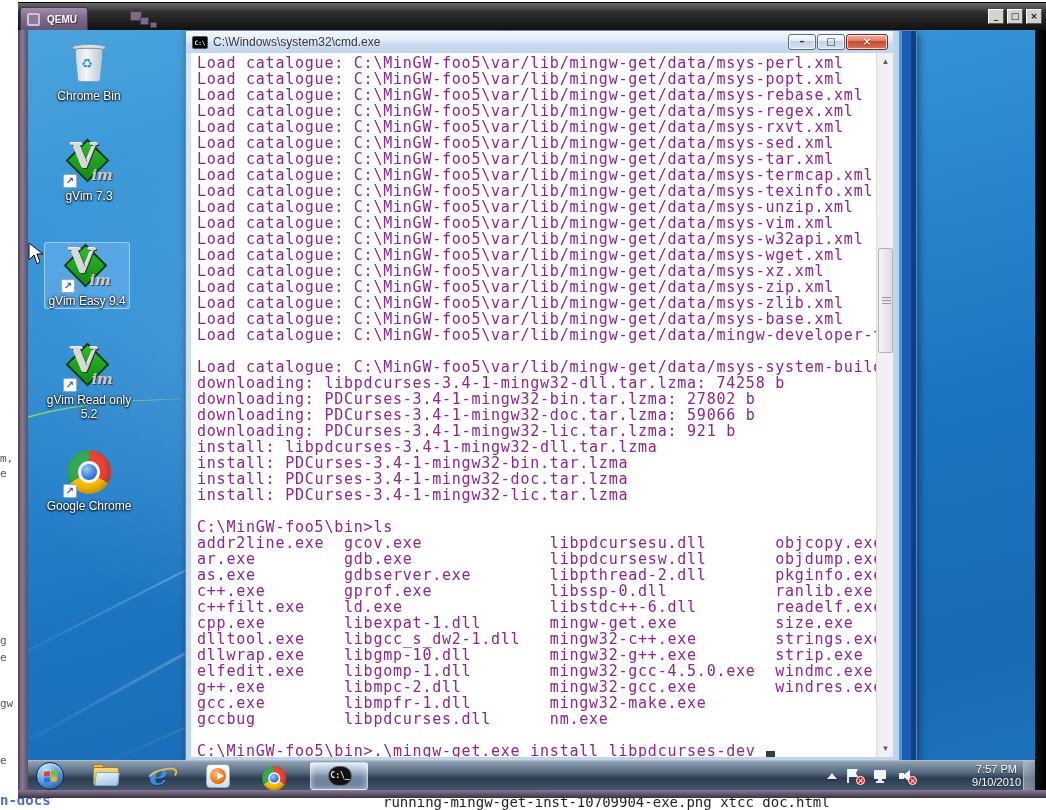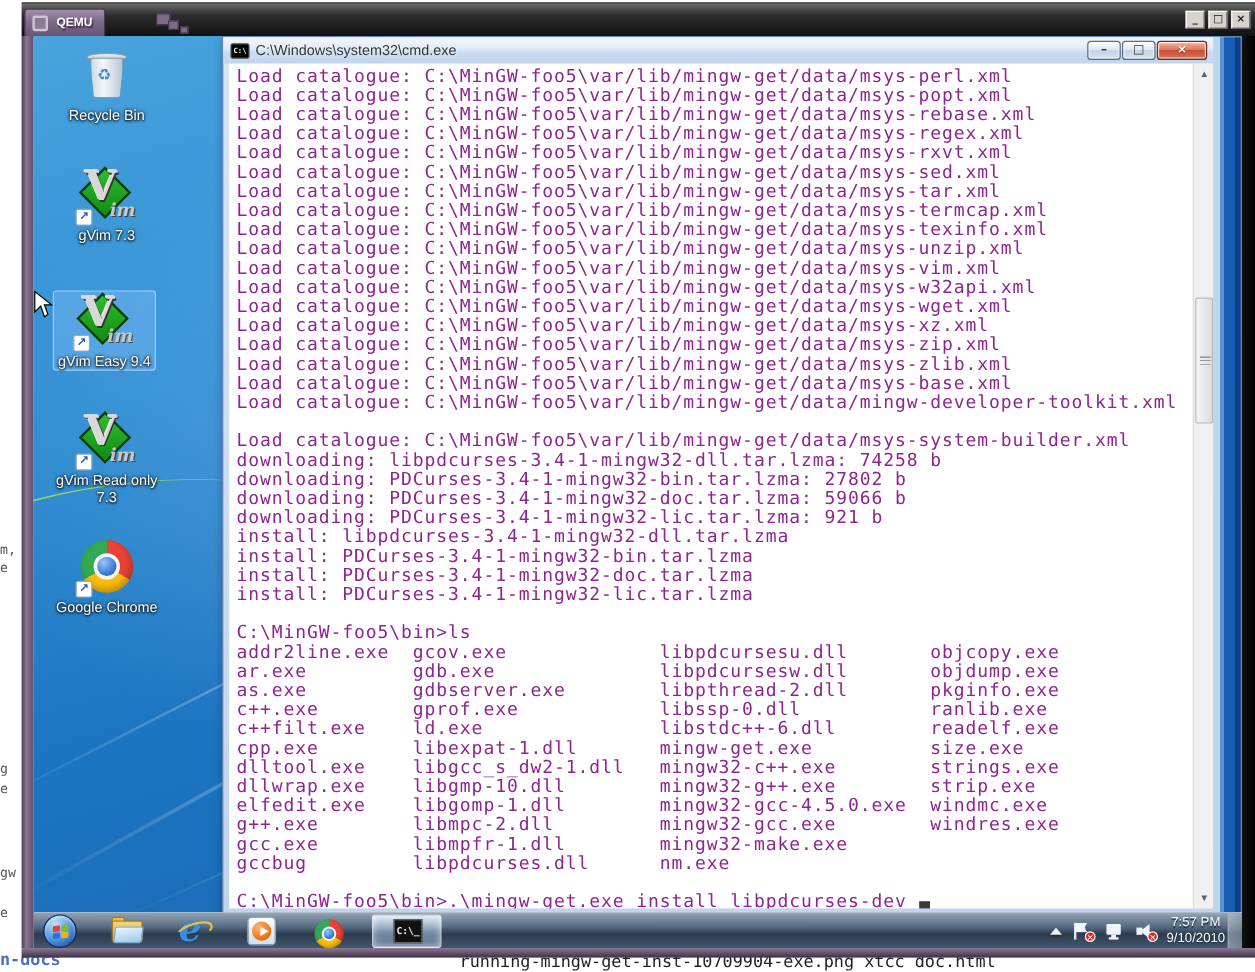--- a/index.html
+++ b/index.html
@@ -76,21 +76,21 @@
   .chrome-ball{position:absolute;left:2px;top:2px;width:44px;height:44px;border-radius:50%;
       background:conic-gradient(#ea4335 0 120deg,#fbbc05 120deg 240deg,#34a853 240deg 360deg);
       box-shadow:inset -2px -3px 6px rgba(0,0,0,.25);}
   .chrome-hub{position:absolute;left:13px;top:13px;width:22px;height:22px;border-radius:50%;background:#f4f8fb;}
   .chrome-core{position:absolute;left:16px;top:16px;width:16px;height:16px;border-radius:50%;
       background:radial-gradient(circle at 35% 30%,#9cc7f0,#3a7de0 60%,#1b4ea8);}
   
   .cursor-arrow{position:absolute;z-index:60;}
 
   
-  .cmd-window{position:absolute;left:157px;top:0px;width:850px;height:733px;
+  .cmd-window{position:absolute;left:157px;top:0px;width:732px;height:733px;
       background:linear-gradient(180deg,#d7e5f4,#c0d4ea);border:1px solid #5d87b8;border-radius:0;
       box-shadow:2px 3px 8px rgba(0,0,30,.45);}
   .cmd-right-border{position:absolute;right:0;top:0;bottom:0;width:23px;
       background:linear-gradient(90deg,#bcd6ee 0 6px,#5a92d2 6px 9px,#1a5cb4 9px 18px,#0d3e88 18px);}
   .cmd-titlebar{position:absolute;left:0;top:0;right:0;height:22px;
       background:linear-gradient(180deg,#f4f8fc,#dfeaf6 45%,#cbdcf0 55%,#c2d5ec);display:flex;align-items:center;}
   .cmd-title-icon{width:16px;height:13px;margin:0 5px 0 6px;background:#000;border:1px solid #555;border-radius:2px;
       color:#fff;font:bold 6px/11px "DejaVu Sans Mono",monospace;text-align:center;overflow:hidden;}
   .cmd-title-text{font-size:12px;color:#333;text-shadow:0 0 2px #fff;}
   .cmd-buttons{position:absolute;right:28px;top:3px;display:flex;gap:1px;}
@@ -146,51 +146,51 @@
       background:radial-gradient(circle at 35% 30%,#ffb66e,#f07818 60%,#c85208);}
   .wmp-play{position:absolute;left:14px;top:9px;width:0;height:0;border-left:7px solid #fff;
       border-top:4px solid transparent;border-bottom:4px solid transparent;}
   .tb-chrome{transform:scale(.55);transform-origin:top left;margin-top:2px;}
   
   .task-btn{position:relative;width:58px;height:28px;margin-left:8px;border-radius:3px;
       border:1px solid rgba(255,255,255,.55);
       background:linear-gradient(180deg,rgba(235,245,255,.85),rgba(180,205,230,.55) 50%,rgba(140,170,205,.5));
       box-shadow:inset 0 0 6px rgba(255,255,255,.6);}
   .task-cmd-icon{position:absolute;left:17px;top:3px;width:24px;height:20px;background:#111;border:1px solid #666;
-      border-radius:0;color:#eee;font:bold 8px/18px "DejaVu Sans Mono",monospace;text-align:center;}
+      border-radius:10px;color:#eee;font:bold 8px/18px "DejaVu Sans Mono",monospace;text-align:center;}
   
   .tray{position:absolute;right:14px;top:0;height:30px;display:flex;align-items:center;gap:9px;}
   .tray-up{width:0;height:0;border-left:5px solid transparent;border-right:5px solid transparent;
       border-bottom:6px solid #e8eef4;filter:drop-shadow(0 1px 1px #222);}
   .tray-ico{position:relative;width:17px;height:16px;}
   .flag-shape{position:absolute;left:2px;top:1px;width:10px;height:8px;background:#f2f6fa;
       clip-path:polygon(0 0,100% 0,78% 50%,100% 100%,0 100%);}
   .flag-pole{position:absolute;left:1px;top:1px;width:2px;height:14px;background:#dfe6ec;}
   .err-badge{position:absolute;right:-2px;bottom:-1px;width:9px;height:9px;border-radius:50%;background:#d22;
       border:1px solid #fff;color:#fff;font:bold 7px/8px "DejaVu Sans",sans-serif;text-align:center;}
   .net-screen{position:absolute;left:2px;top:2px;width:12px;height:9px;background:#eef3f8;border-radius:1px;}
   .net-stand{position:absolute;left:6px;top:11px;width:4px;height:3px;background:#eef3f8;}
   .net-base{position:absolute;left:4px;top:13px;width:8px;height:2px;background:#eef3f8;}
   .spk-box{position:absolute;left:1px;top:5px;width:5px;height:6px;background:#eef3f8;}
   .spk-cone{position:absolute;left:4px;top:2px;width:0;height:0;border-right:8px solid #eef3f8;
       border-top:6px solid transparent;border-bottom:6px solid transparent;}
-  .tray-clock{color:#fff;font-size:11px;line-height:13px;text-align:center;text-shadow:0 1px 1px #123;}
+  .tray-clock{color:#fff;font-size:11px;line-height:13px;text-align:center;text-shadow:0 1px 1px #123;margin-left:48px;}
   .show-desktop{position:absolute;right:0;top:0;width:12px;height:30px;border-left:1px solid #aab4be;
       background:linear-gradient(90deg,rgba(200,210,220,.5),rgba(150,160,175,.6));}
 </style>
 </head>
 <body>
 
 <div class="screen">
 
   <div class="host-frag" style="top:453px;">m,</div>
   <div class="host-frag" style="top:468px;">e</div>
   <div class="host-frag" style="top:635px;">g</div>
   <div class="host-frag" style="top:652px;">e</div>
-  <div class="host-frag" style="top:698px;margin-top:24px;">gw</div>
+  <div class="host-frag" style="top:698px;">gw</div>
   <div class="host-frag" style="top:755px;">e</div>
   <div class="host-bottom-blue">n-docs</div>
   <div class="host-bottom-text">running-mingw-get-inst-10709904-exe.png   xtcc doc.html</div>
 
   <div class="qemu-window">
 
     <div class="qemu-titlebar">
       <div class="qemu-tab">
         <span class="qemu-app-icon"></span>
         <span class="qemu-title">QEMU</span>
@@ -216,21 +216,21 @@
       <div class="streak s2"></div>
       <div class="streak s3"></div>
       <div class="green-curve"></div>
 
       <div class="dicon" style="left:18px;top:8px;">
         <div class="art">
           <div class="bin-lid"></div>
             <div class="bin-body"></div>
           <div class="bin-recycle">♻</div>
         </div>
-        <div class="lbl">Recycle Bin</div>
+        <div class="lbl">Chrome Bin</div>
       </div>
 
       <div class="dicon" style="left:18px;top:108px;">
         <div class="art">
           <div class="vim-diamond"></div>
           <div class="vim-v">V</div>
           <div class="vim-im">im</div>
           <div class="shortcut-badge">↗</div>
         </div>
         <div class="lbl">gVim 7.3</div>
@@ -246,21 +246,21 @@
         <div class="lbl">gVim Easy 9.4</div>
       </div>
 
       <div class="dicon" style="left:18px;top:312px;">
         <div class="art">
           <div class="vim-diamond"></div>
           <div class="vim-v">V</div>
           <div class="vim-im">im</div>
           <div class="shortcut-badge">↗</div>
         </div>
-        <div class="lbl">gVim Read only 7.3</div>
+        <div class="lbl">gVim Read only 5.2</div>
       </div>
 
       <div class="dicon" style="left:18px;top:418px;">
         <div class="art">
           <div class="chrome-ball"></div>
             <div class="chrome-hub"></div>
             <div class="chrome-core"></div>
           <div class="shortcut-badge">↗</div>
         </div>
         <div class="lbl">Google Chrome</div>

